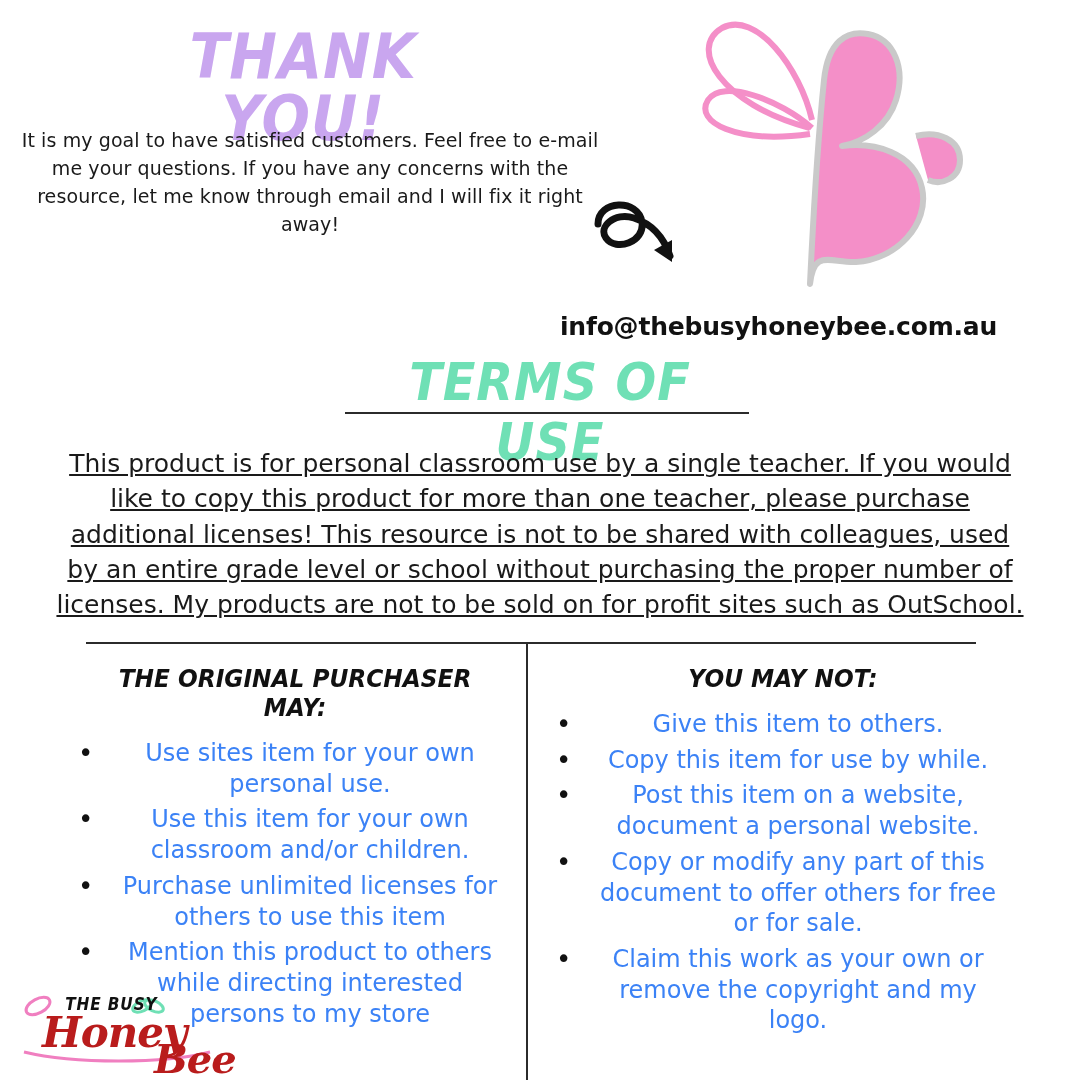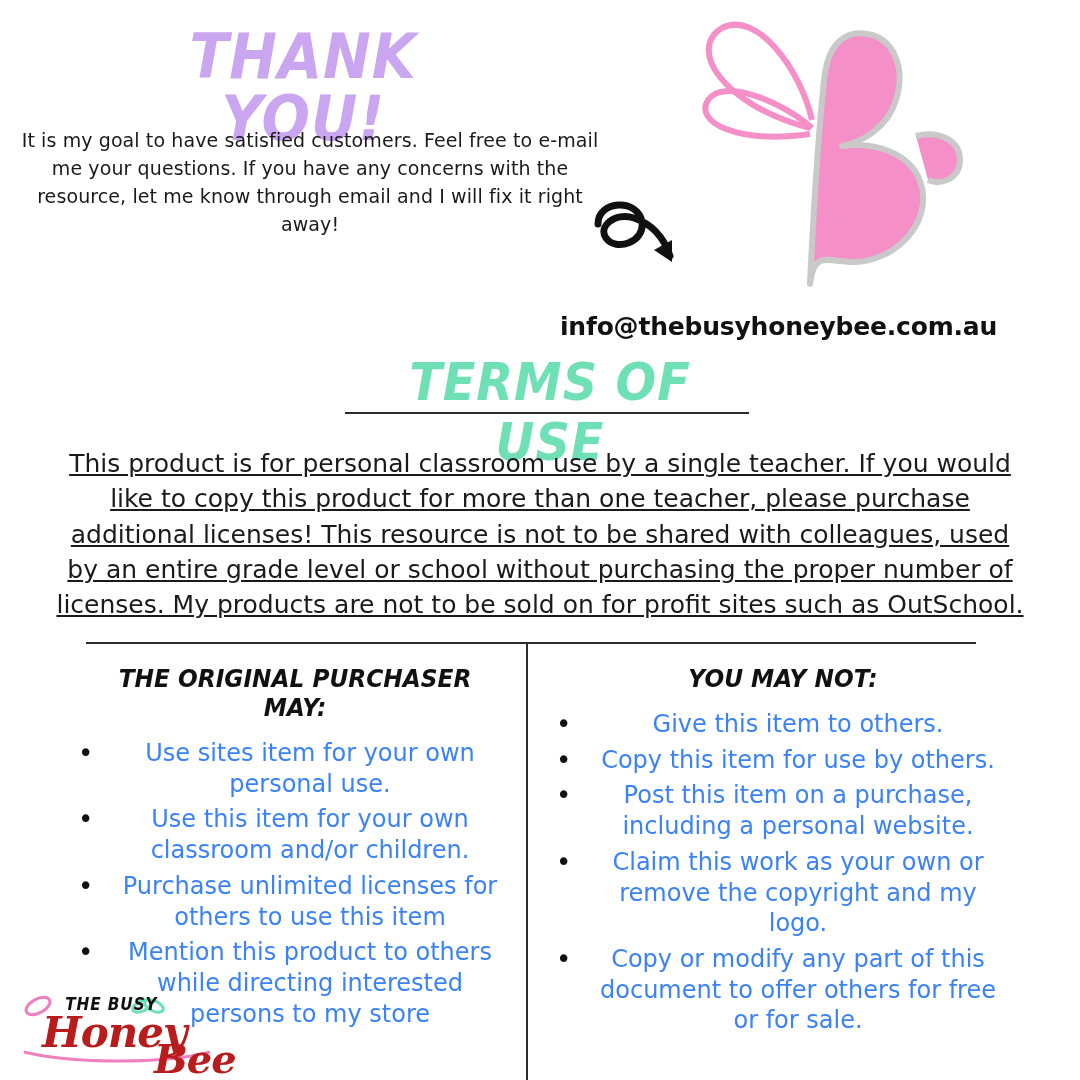--- a/index.html
+++ b/index.html
@@ -274,24 +274,24 @@
       <li>Use this item for your own classroom and/or children.</li>
       <li>Purchase unlimited licenses for others to use this item</li>
       <li>Mention this product to others while directing interested persons to my store</li>
     </ul>
   </div>
 
   <div class="col right">
     <div class="col-title">YOU MAY NOT:</div>
     <ul class="col-list">
       <li>Give this item to others.</li>
-      <li>Copy this item for use by others.</li>
-      <li>Post this item on a purchase, including a personal website.</li>
+      <li>Copy this item for use by while.</li>
+      <li>Post this item on a website, document a personal website.</li>
+      <li>Copy or modify any part of this document to offer others for free or for sale.</li>
       <li>Claim this work as your own or remove the copyright and my logo.</li>
-      <li>Copy or modify any part of this document to offer others for free or for sale.</li>
     </ul>
   </div>
 
   <div class="footer-logo">
     <svg width="220" height="80" viewBox="0 0 220 80" style="position:absolute;left:0;top:0">
       <g stroke="#f07fc0" stroke-width="3" fill="none">
         <ellipse cx="24" cy="16" rx="13" ry="7" transform="rotate(-28 24 16)"></ellipse>
       </g>
       <g stroke="#6fe0b5" stroke-width="3" fill="none">
         <ellipse cx="128" cy="16" rx="10" ry="5" transform="rotate(-25 128 16)"></ellipse>

